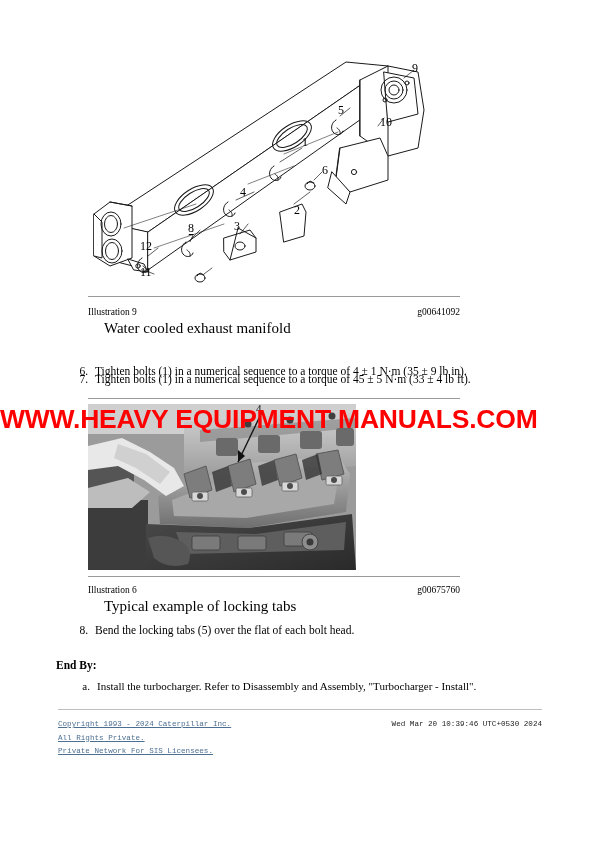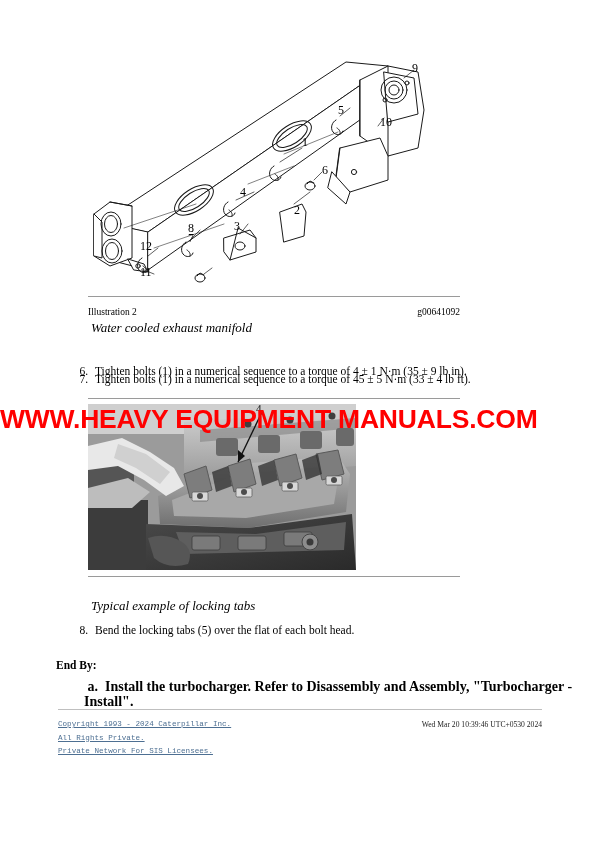--- a/index.html
+++ b/index.html
@@ -49,24 +49,23 @@
     position: absolute;
     width: 372px;
     left: 88px;
     font-size: 9.5px;
     line-height: 14px;
   }
   .caption-row .cap-left { float: left; }
   .caption-row .cap-right { float: right; }
   .caption-sub {
     position: absolute;
-    left: 91px;
-    font-size: 13px;
+    left: 104px;
+    font-size: 15px;
     line-height: 14px;
-    font-style: italic;
   }
   .cap5-row { top: 305px; }
   .cap5-sub { top: 321px; }
   .cap6-row { top: 583px; }
   .cap6-sub { top: 599px; text-align: right; }
 
   
   .step {
     position: absolute;
     left: 66px;
@@ -88,26 +87,25 @@
   .endby-title {
     position: absolute;
     left: 56px;
     top: 658px;
     font-size: 11.5px;
     font-weight: bold;
     line-height: 15px;
   }
   .endby-item {
     position: absolute;
-    left: 84px;
+    left: 76px;
     top: 679px;
     width: 490px;
-    font-size: 14px;
+    font-size: 11px;
     line-height: 15px;
-    font-weight: bold;
   }
   .endby-item .num {
     display: inline-block;
     width: 14px;
     text-align: right;
     margin-right: 7px;
   }
 
   
   .photo {
@@ -149,21 +147,21 @@
   }
   .footer-left div {
     text-decoration: underline;
   }
   .footer-right {
     position: absolute;
     left: 330px;
     top: 718px;
     width: 212px;
     text-align: right;
-    font-family: Liberation Serif, serif;
+    font-family: Liberation Mono, monospace;
     font-size: 7.6px;
     line-height: 13.5px;
     color: #222222;
   }
   .clearfix::after { content:""; display:block; clear:both; }
 </style>
 </head>
 <body>
 
 <div class="page">
@@ -270,21 +268,21 @@
         <text x="292" y="74">10</text>
         <text x="52" y="224">11</text>
         <text x="52" y="198">12</text>
       </g>
     </svg>
   </div>
 
   <div class="hrule rule-fig5"></div>
 
   <div class="caption-row cap5-row clearfix">
-    <span class="cap-left">Illustration 2</span>
+    <span class="cap-left">Illustration 9</span>
     <span class="cap-right">g00641092</span>
   </div>
   <div class="caption-sub cap5-sub">Water cooled exhaust manifold</div>
 
   <div class="step step-6">
     <span class="num">6.</span><span>Tighten bolts (1) in a numerical sequence to a torque of 4 ± 1 N·m (35 ± 9 lb in).</span>
   </div>
   <div class="step step-7">
     <span class="num">7.</span><span>Tighten bolts (1) in a numerical sequence to a torque of 45 ± 5 N·m (33 ± 4 lb ft).</span>
   </div>
@@ -377,20 +375,24 @@
       </g>
       <path d="M150 58 L150 46 L157 52 Z" fill="#111111"></path>
       <text x="168" y="8" font-family="Liberation Serif, serif" font-size="11" fill="#111111">4</text>
     </svg>
   </div>
 
   <div class="watermark">WWW.HEAVY EQUIPMENT MANUALS.COM</div>
 
   <div class="hrule rule-fig6b"></div>
 
+  <div class="caption-row cap6-row clearfix">
+    <span class="cap-left">Illustration 6</span>
+    <span class="cap-right">g00675760</span>
+  </div>
   <div class="caption-sub cap6-sub">Typical example of locking tabs</div>
 
   <div class="step step-8">
     <span class="num">8.</span><span>Bend the locking tabs (5) over the flat of each bolt head.</span>
   </div>
 
   <div class="endby-title">End By:</div>
   <div class="endby-item">
     <span class="num">a.</span><span>Install the turbocharger. Refer to Disassembly and Assembly, "Turbocharger - Install".</span>
   </div>

